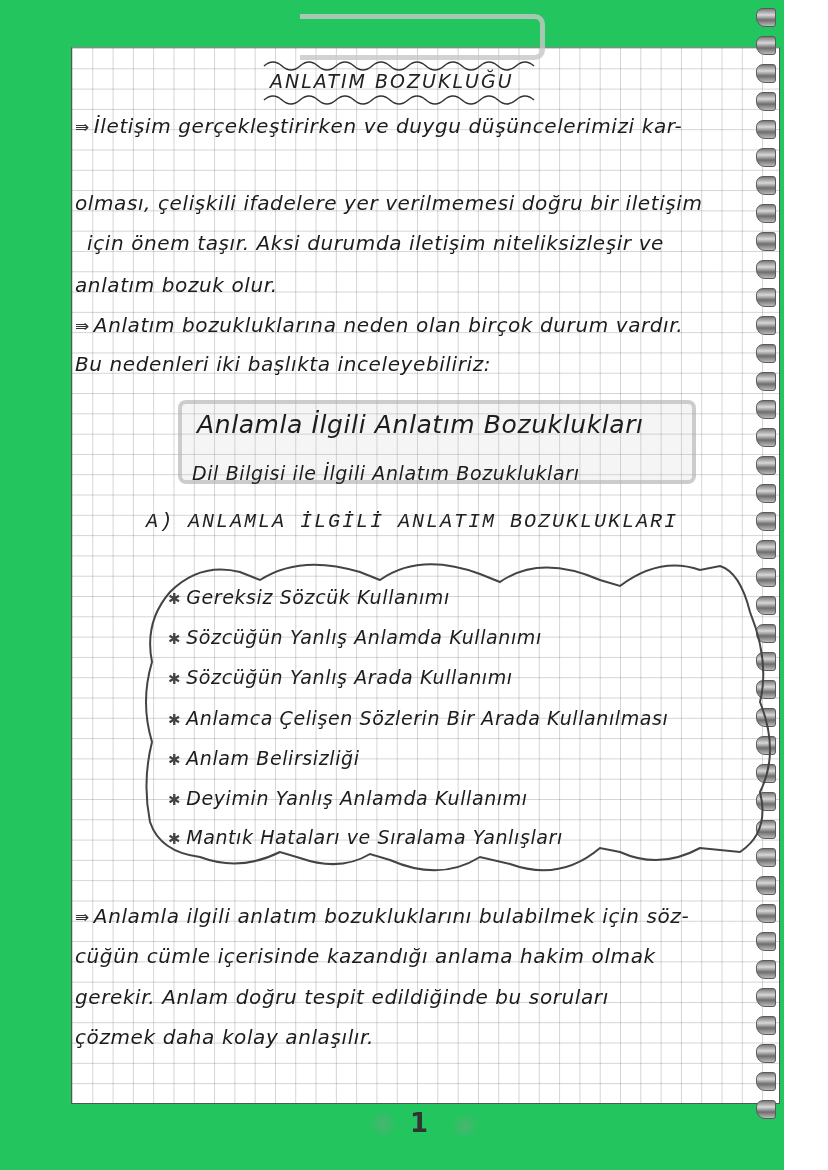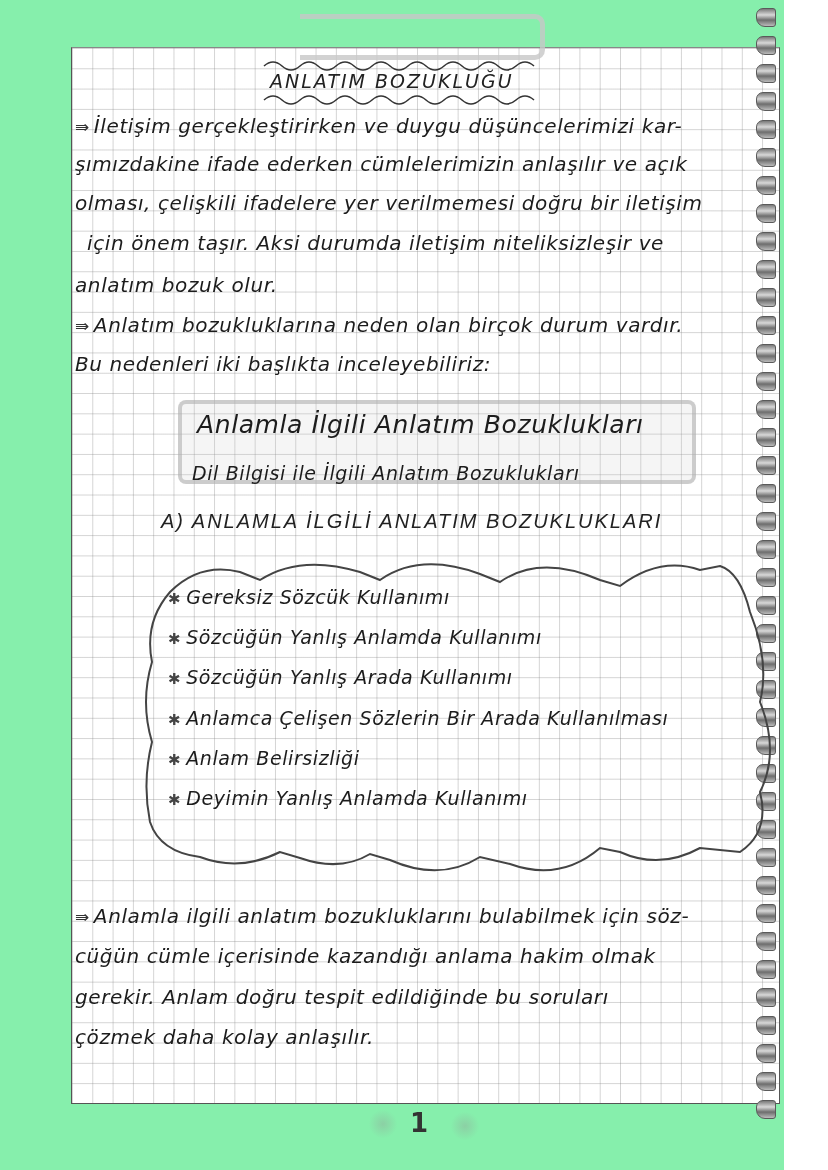--- a/index.html
+++ b/index.html
@@ -7,21 +7,21 @@
       padding: 0;
       width: 828px;
       height: 1170px;
       background: #ffffff;
       overflow: hidden;
     }
     .page {
       position: relative;
       width: 784px;
       height: 1170px;
-      background: #86efac;
+      background: #22c55e;
       font-family: "DejaVu Sans", sans-serif;
       color: #1d1d1d;
     }
     .grid-area {
       position: absolute;
       left: 71px;
       top: 47px;
       width: 707px;
       height: 1055px;
       border: 1.5px solid #555;
@@ -97,23 +97,23 @@
       top: 400px;
       width: 518px;
       height: 84px;
       border-radius: 8px;
       border: 4px solid rgba(170,170,170,0.55);
       background: rgba(200,200,200,0.18);
       box-sizing: border-box;
     }
     .section-heading {
       position: absolute;
-      left: 149px;
+      left: 134px;
       top: 510px;
-      font-family: Liberation Sans, sans-serif;
+      font-family: Liberation Mono, monospace;
       font-style: oblique;
       font-size: 20px;
       letter-spacing: 2px;
       color: #222;
       white-space: nowrap;
       padding-left: 12px;
     }
     .cloud {
       position: absolute;
       left: 140px;
@@ -198,21 +198,20 @@
     <svg width="278" height="48">
       <path d="M2 8 q9 -8 18 0 t18 0 t18 0 t18 0 t18 0 t18 0 t18 0 t18 0 t18 0 t18 0 t18 0 t18 0 t18 0 t18 0 t18 0" fill="none" stroke="#333" stroke-width="1.6"></path>
       <path d="M2 42 q9 -8 18 0 t18 0 t18 0 t18 0 t18 0 t18 0 t18 0 t18 0 t18 0 t18 0 t18 0 t18 0 t18 0 t18 0 t18 0" fill="none" stroke="#333" stroke-width="1.6"></path>
     </svg>
     <span class="title">ANLATIM BOZUKLUĞU</span>
   </div>
 
   <div class="hand" style="left:75px; top:114px;">
     <span class="arrow">⇛</span><span>İletişim gerçekleştirirken ve duygu düşüncelerimizi kar-</span>
   </div>
-  <div class="hand" style="left:75px; top:152px;">şımızdakine ifade ederken cümlelerimizin anlaşılır ve açık</div>
   <div class="hand" style="left:75px; top:191px;">olması, çelişkili ifadelere yer verilmemesi doğru bir iletişim</div>
   <div class="hand" style="left:87px; top:231px;">için önem taşır. Aksi durumda iletişim niteliksizleşir ve</div>
   <div class="hand" style="left:75px; top:273px;">anlatım bozuk olur.</div>
 
   <div class="hand" style="left:75px; top:313px;">
     <span class="arrow">⇛</span><span>Anlatım bozukluklarına neden olan birçok durum vardır.</span>
   </div>
   <div class="hand" style="left:75px; top:352px;">Bu nedenleri iki başlıkta inceleyebiliriz:</div>
 
   <div class="box-sub"></div>
@@ -230,20 +229,21 @@
              Q300 330 250 308 L230 302 Q200 320 160 306 L140 300 Q100 320 60 305
              Q20 300 10 270 Q2 230 12 190 Q0 150 12 110 Q4 70 30 40 Z" fill="none" stroke="#444" stroke-width="2"></path>
   </svg>
 
   <div class="hand list-item" style="top:586px;"><span class="star">✱</span><span>Gereksiz Sözcük Kullanımı</span></div>
   <div class="hand list-item" style="top:626px;"><span class="star">✱</span><span>Sözcüğün Yanlış Anlamda Kullanımı</span></div>
   <div class="hand list-item" style="top:666px;"><span class="star">✱</span><span>Sözcüğün Yanlış Arada Kullanımı</span></div>
   <div class="hand list-item" style="top:707px;"><span class="star">✱</span><span>Anlamca Çelişen Sözlerin Bir Arada Kullanılması</span></div>
   <div class="hand list-item" style="top:747px;"><span class="star">✱</span><span>Anlam Belirsizliği</span></div>
   <div class="hand list-item" style="top:787px;"><span class="star">✱</span><span>Deyimin Yanlış Anlamda Kullanımı</span></div>
+  <div class="hand list-item" style="top:826px;"><span class="star">✱</span><span>Mantık Hataları ve Sıralama Yanlışları</span></div>
 
   <div class="hand" style="left:75px; top:904px;">
     <span class="arrow">⇛</span><span>Anlamla ilgili anlatım bozukluklarını bulabilmek için söz-</span>
   </div>
   <div class="hand" style="left:75px; top:944px;">cüğün cümle içerisinde kazandığı anlama hakim olmak</div>
   <div class="hand" style="left:75px; top:985px;font-style:italic;">gerekir. Anlam doğru tespit edildiğinde bu soruları</div>
   <div class="hand" style="left:75px; top:1025px;">çözmek daha kolay anlaşılır.</div>
 
   <div class="smudge" style="left:368px; top:1110px;"></div>
   <div class="smudge" style="left:450px; top:1112px;"></div>

